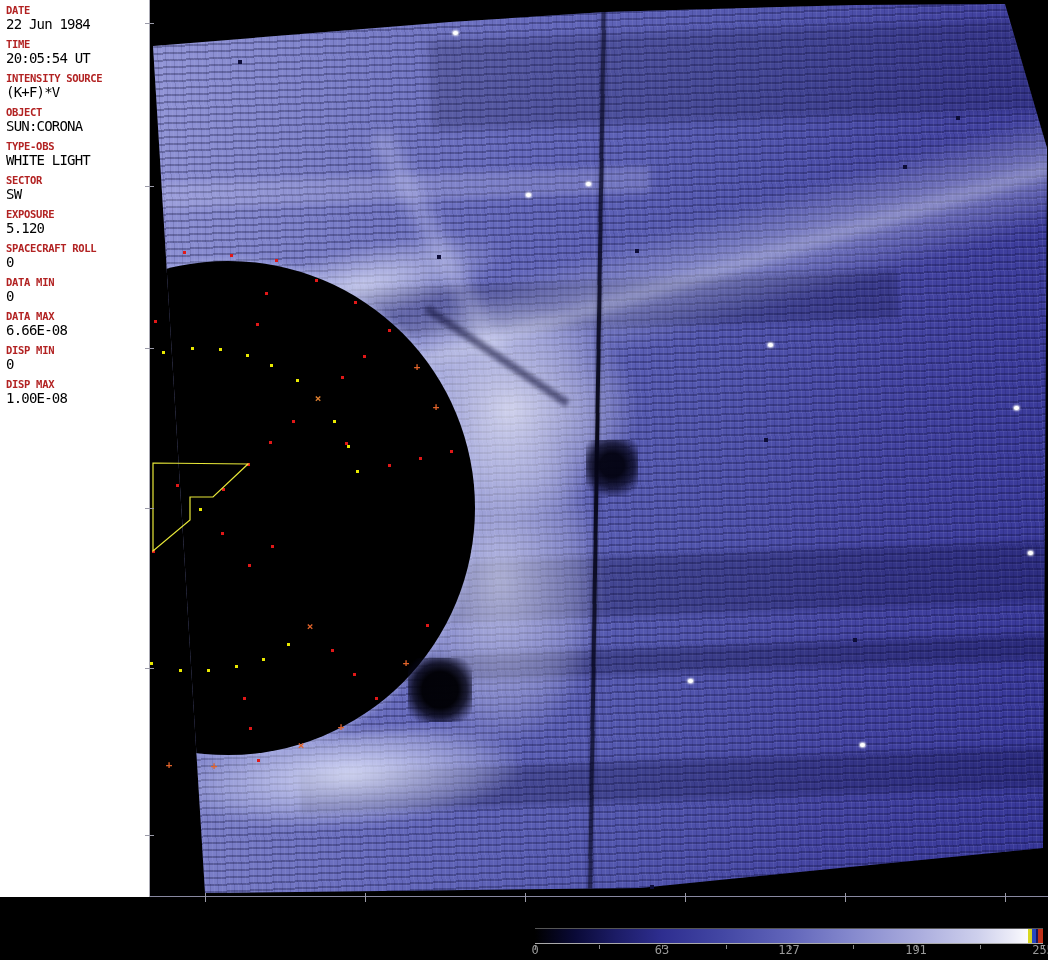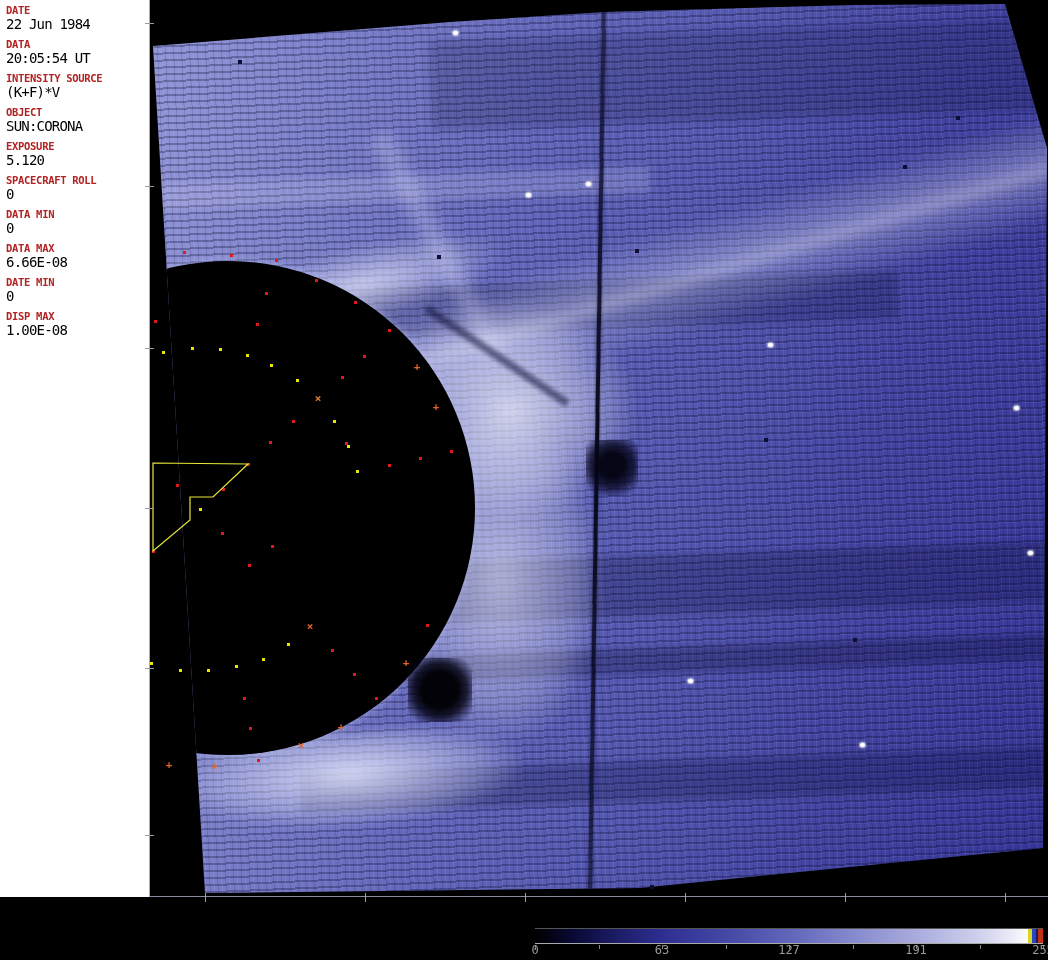--- a/index.html
+++ b/index.html
@@ -73,49 +73,57 @@
 <body>
 
 <div id="stage">
 
   <div id="sidebar">
       <div class="field">
         <div class="flabel">DATE</div>
         <div class="fvalue">22 Jun 1984</div>
       </div>
       <div class="field">
-        <div class="flabel">DATA</div>
+        <div class="flabel">TIME</div>
         <div class="fvalue">20:05:54 UT</div>
       </div>
       <div class="field">
         <div class="flabel">INTENSITY SOURCE</div>
         <div class="fvalue">(K+F)*V</div>
       </div>
       <div class="field">
         <div class="flabel">OBJECT</div>
         <div class="fvalue">SUN:CORONA</div>
       </div>
       <div class="field">
+        <div class="flabel">TYPE-OBS</div>
+        <div class="fvalue">WHITE LIGHT</div>
+      </div>
+      <div class="field">
+        <div class="flabel">SECTOR</div>
+        <div class="fvalue">SW</div>
+      </div>
+      <div class="field">
         <div class="flabel">EXPOSURE</div>
         <div class="fvalue">5.120</div>
       </div>
       <div class="field">
         <div class="flabel">SPACECRAFT ROLL</div>
         <div class="fvalue">0</div>
       </div>
       <div class="field">
         <div class="flabel">DATA MIN</div>
         <div class="fvalue">0</div>
       </div>
       <div class="field">
         <div class="flabel">DATA MAX</div>
         <div class="fvalue">6.66E-08</div>
       </div>
       <div class="field">
-        <div class="flabel">DATE MIN</div>
+        <div class="flabel">DISP MIN</div>
         <div class="fvalue">0</div>
       </div>
       <div class="field">
         <div class="flabel">DISP MAX</div>
         <div class="fvalue">1.00E-08</div>
       </div>
     </div>
 
   <div id="image-area">
     <div id="corona">

